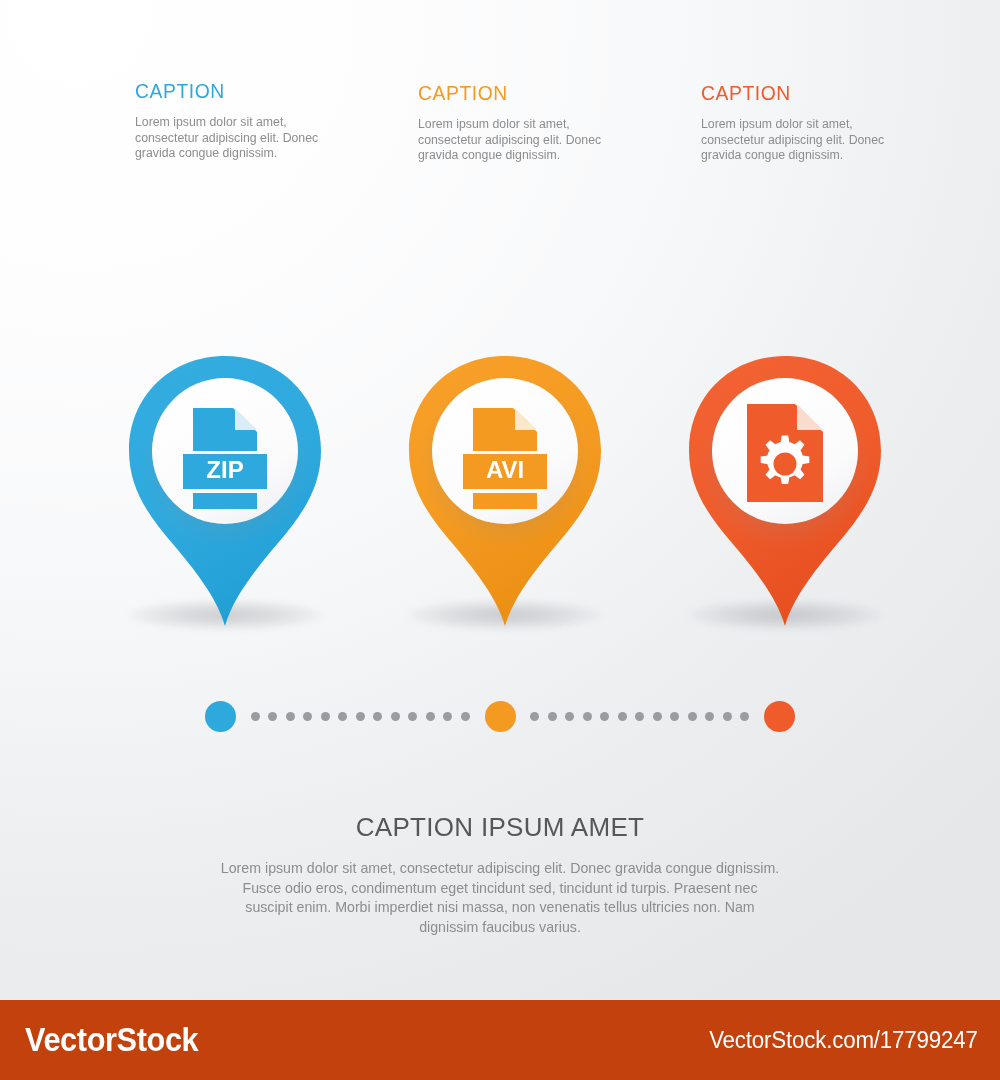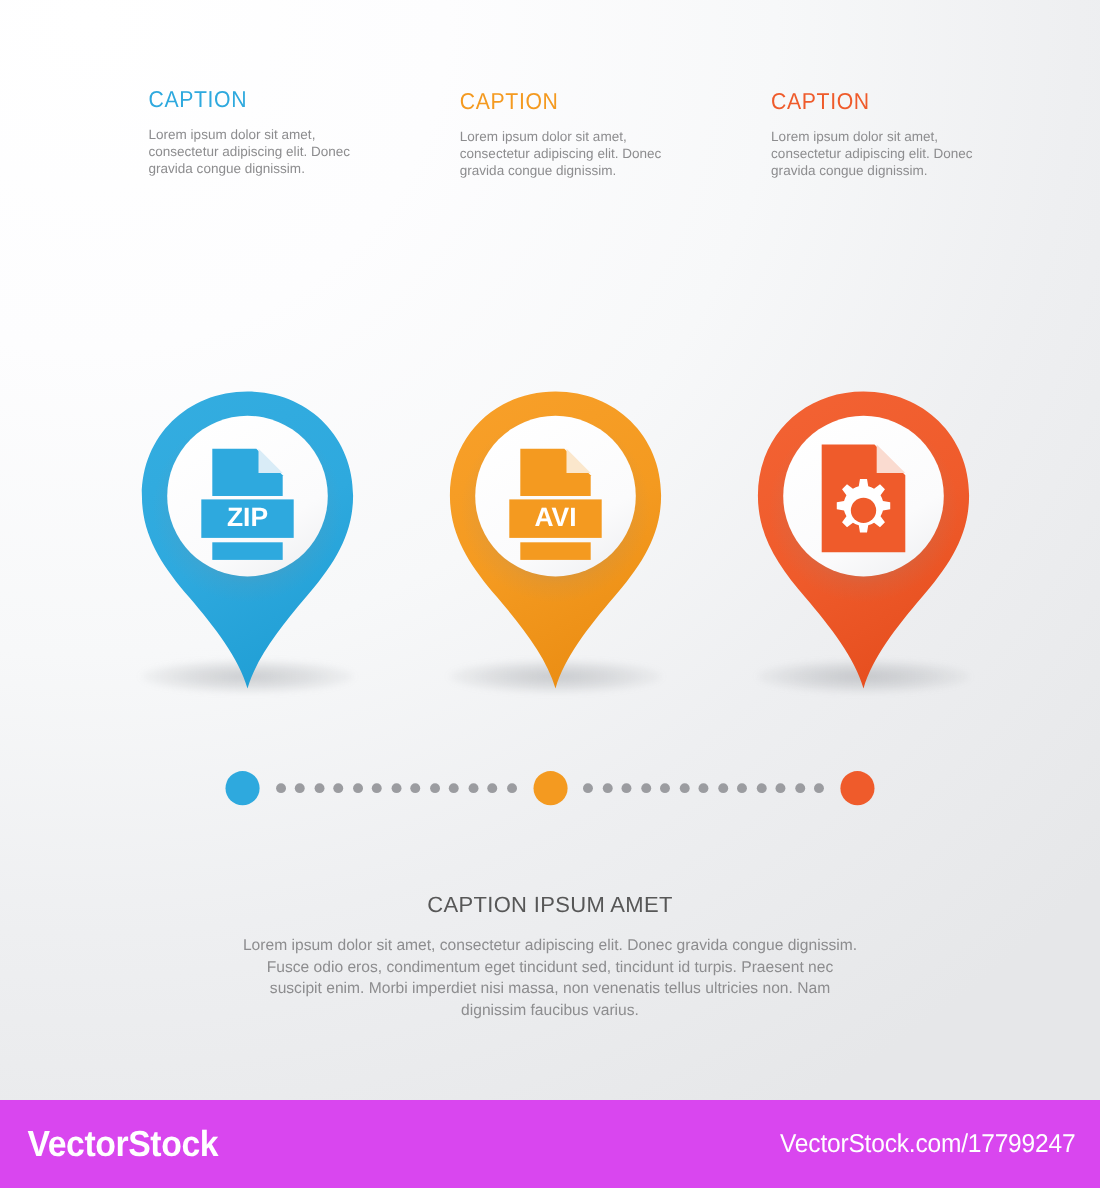--- a/index.html
+++ b/index.html
@@ -150,21 +150,21 @@
   
   .bottom-block {
     position: absolute;
     left: 0;
     top: 812px;
     width: 1000px;
     text-align: center;
   }
   .bottom-title {
     font-family: "Liberation Sans", sans-serif;
-    font-size: 20px;
+    font-size: 26px;
     font-weight: 400;
     letter-spacing: 0.3px;
     color: #575757;
     margin: 0 0 16px 0;
   }
   .bottom-body {
     font-family: "Liberation Sans", sans-serif;
     font-size: 14.2px;
     line-height: 19.5px;
     color: #8d8d8f;
@@ -172,21 +172,21 @@
     margin: 0 auto;
   }
 
   
   .footer {
     position: absolute;
     left: 0;
     top: 1000px;
     width: 1000px;
     height: 80px;
-    background: #d946ef;
+    background: #c2410c;
   }
   .footer-logo {
     position: absolute;
     left: 25px;
     top: 50%;
     transform: translateY(-50%) scaleX(0.93);
     transform-origin: left center;
     font-family: "Liberation Sans", sans-serif;
     font-size: 33px;
     font-weight: 700;

